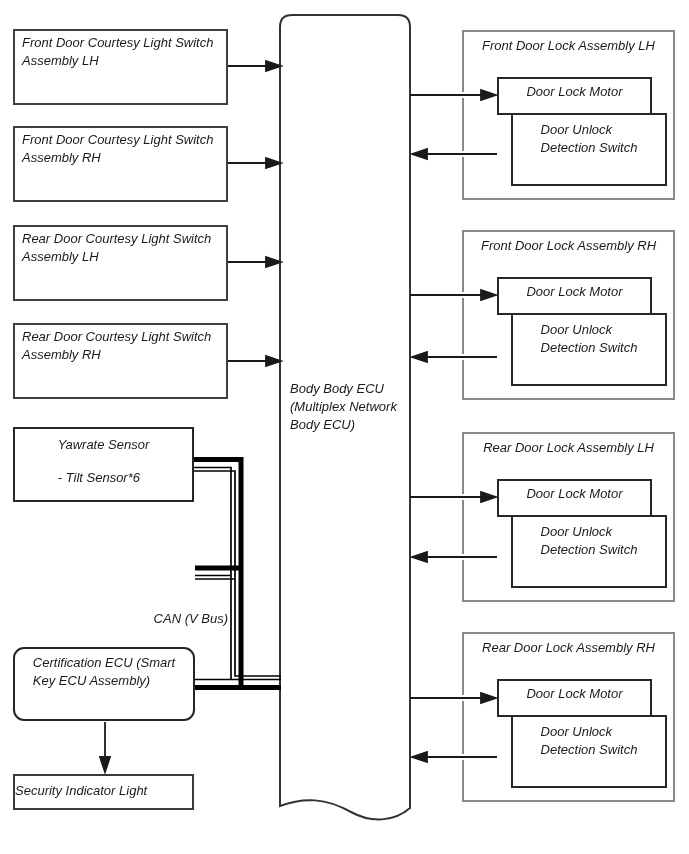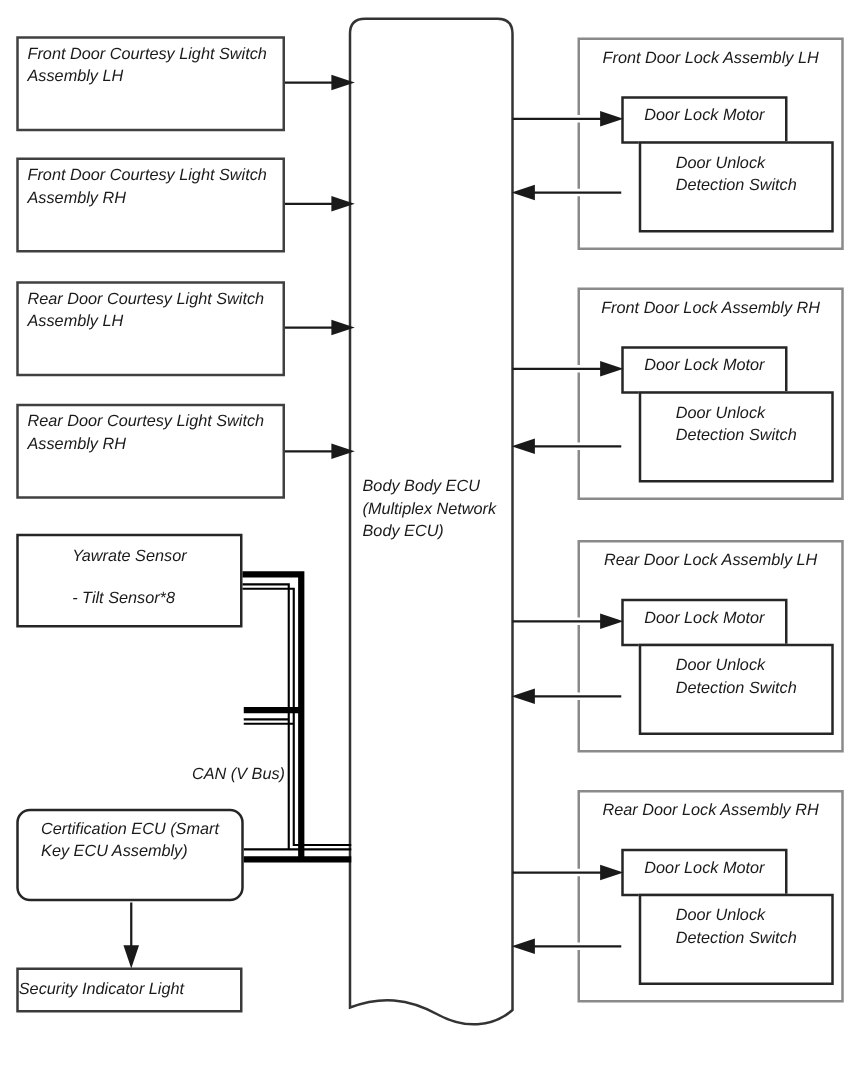--- a/index.html
+++ b/index.html
@@ -20,21 +20,21 @@
   .combination-box{left:13px;top:538px;width:182px;height:72px;}
   .certification-box{left:13px;top:647px;width:182px;height:74px;}
   .security-box{left:13px;top:774px;width:181px;height:36px;border:2px solid #3a3a3a;text-align:left;padding-top:6px;}
   .centered-block{display:inline-block;text-align:left;}
   .subtitle-gap{margin-top:15px;}
   .can-label{position:absolute;left:152px;top:610px;width:76px;text-align:right;background:transparent;}
   
   .ecu-label{position:absolute;left:290px;top:380px;background:transparent;}
   
   .group-box{left:462px;width:213px;height:170px;border:2px solid #8a8a8a;text-align:center;padding-top:5px;background:transparent;}
-  .motor-box{position:absolute;left:33px;width:133px;height:38px;border:2px solid #262626;background:#ffffff;text-align:center;padding-top:4px;}
+  .motor-box{position:absolute;left:33px;width:155px;height:38px;border:2px solid #262626;background:#ffffff;text-align:center;padding-top:4px;}
   .unlock-box{position:absolute;left:33px;width:156px;height:73px;border:2px solid #262626;background:#ffffff;text-align:center;padding-top:6px;}
   .g-motor{top:45px;}
   .g-unlock{top:81px;margin-left:14px;}
 </style>
 </head>
 <body>
 
 <div id="canvas">
 
   <svg class="lines-layer" width="689" height="854">
@@ -55,21 +55,21 @@
     <span class="line">Assembly LH</span>
   </div>
   <div class="box switch-box" style="top:323px">
     <span class="line">Rear Door Courtesy Light Switch</span>
     <span class="line">Assembly RH</span>
   </div>
 
   <div class="box yawrate-box">
     <div class="centered-block">
       <span class="line">Yawrate Sensor</span>
-      <span class="line subtitle-gap">- Tilt Sensor*8</span>
+      <span class="line subtitle-gap">- Tilt Sensor*6</span>
     </div>
   </div>
 
 
   <div class="can-label line">CAN (V Bus)</div>
 
   <div class="box rounded-box certification-box">
     <div class="centered-block">
       <span class="line">Certification ECU (Smart</span>
       <span class="line">Key ECU Assembly)</span>

